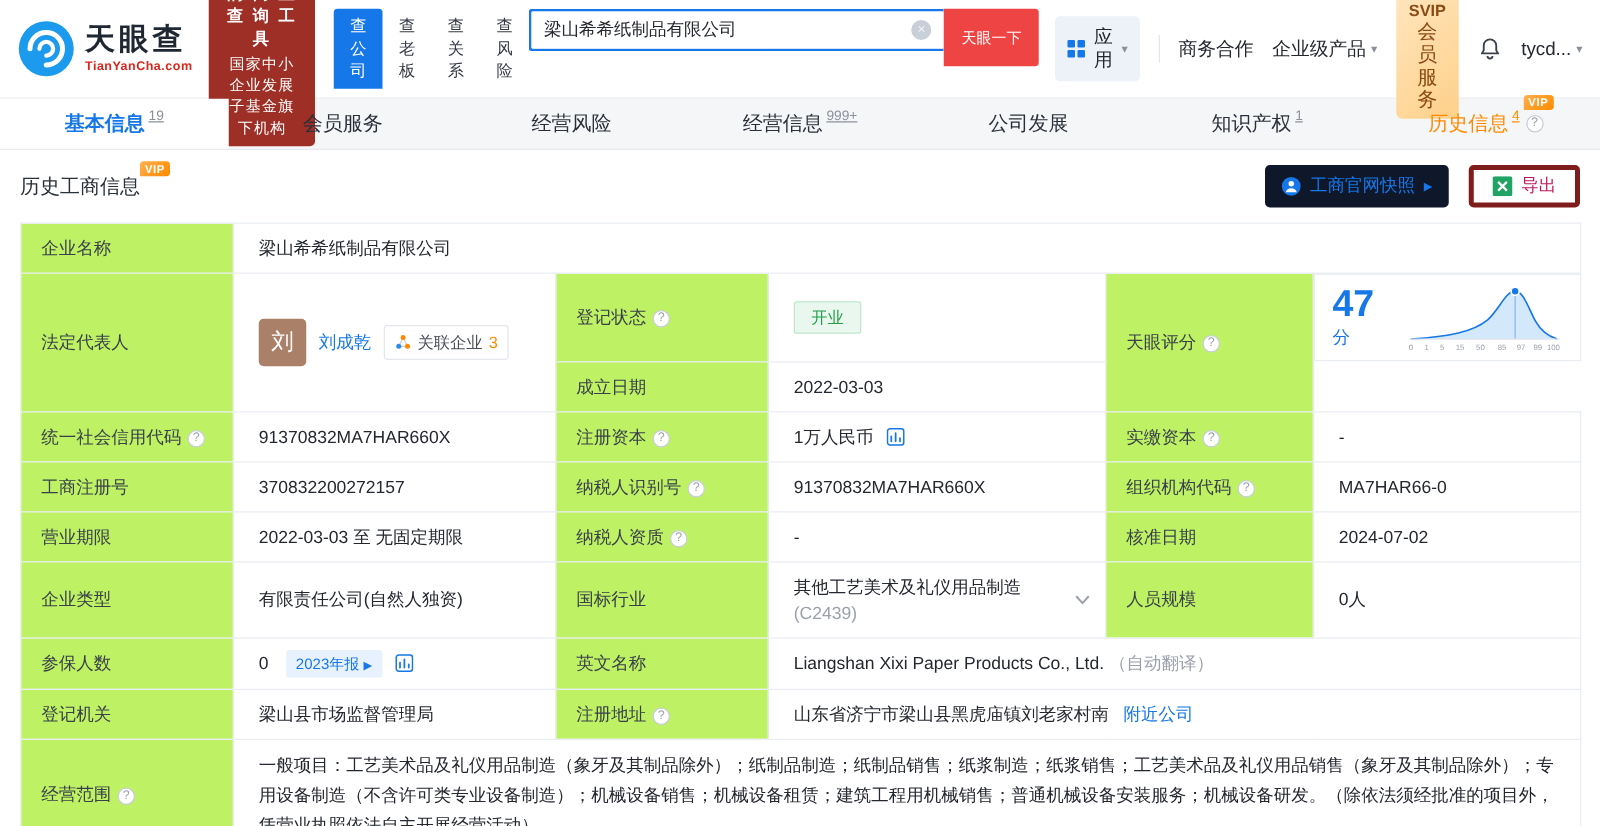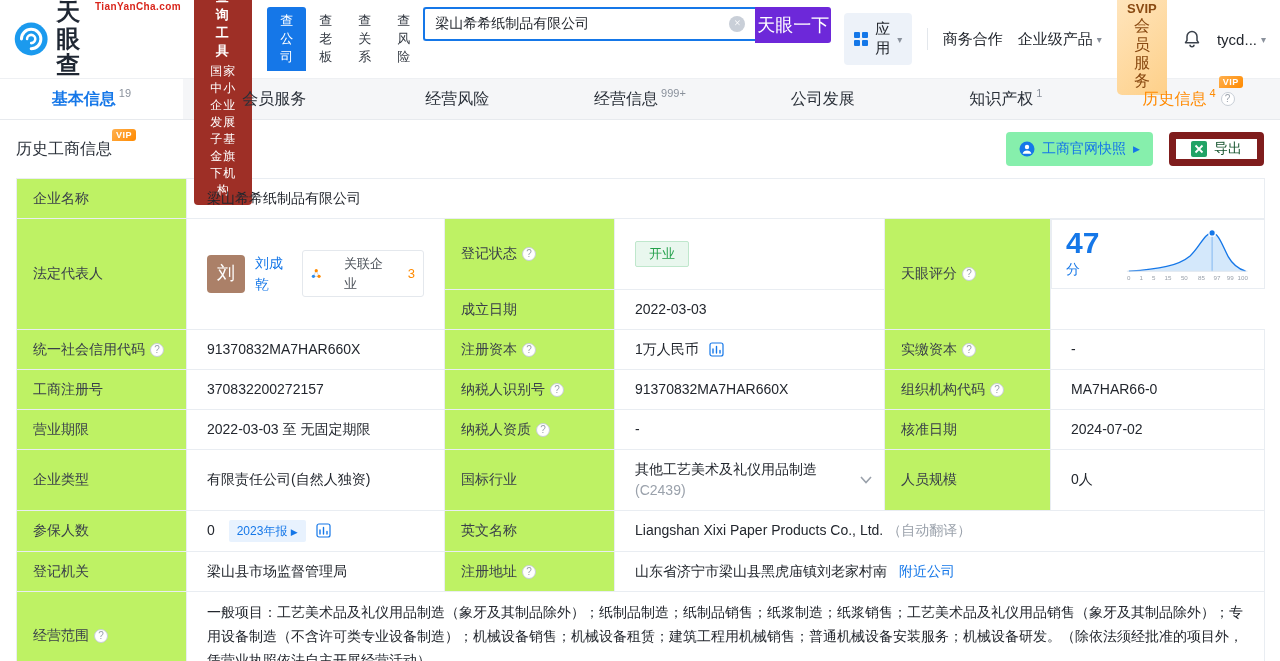--- a/index.html
+++ b/index.html
@@ -3,79 +3,79 @@
 <meta charset="utf-8">
 <style>
   *{margin:0;padding:0;box-sizing:border-box;}
   html,body{width:1280px;height:661px;overflow:hidden;}
   body{font-family:"Liberation Sans","DejaVu Sans",sans-serif;background:#fff;color:#23272e;}
   a{text-decoration:none;}
 
   
   .topbar{height:78px;display:flex;align-items:center;padding:0 14px;gap:13px;background:#fff;}
   .logo{display:flex;align-items:center;gap:8px;cursor:pointer;}
-  .logo-txt{display:flex;flex-direction:row;line-height:1.1;}
+  .logo-txt{display:flex;flex-direction:column;line-height:1.1;}
   .logo-cn{font-size:24px;font-weight:700;color:#1f2733;letter-spacing:3px;}
   .logo-en{font-size:10px;color:#d9261c;font-weight:700;letter-spacing:.4px;margin-top:2px;}
   .slogan{background:#9e2f26;color:#fff;border-radius:4px;padding:6px 12px;text-align:center;}
   .slogan .l1{font-size:13px;font-weight:700;letter-spacing:2px;}
   .slogan .l2{font-size:12px;margin-top:3px;letter-spacing:1px;}
   .search-col{display:flex;flex-direction:row;margin-left:2px;font-family:Liberation Serif, serif;}
   .search-tabs{display:flex;align-items:flex-end;}
   .stab{font-size:13px;color:#343a43;padding:5px 13px;cursor:pointer;}
   .stab.active{background:#1577e8;color:#fff;border-radius:3px 3px 0 0;}
   .search-row{display:flex;}
   .search-box{width:332px;height:34px;border:2px solid #1577e8;border-right:none;border-radius:3px 0 0 3px;display:flex;align-items:center;padding:0 10px;background:#fff;}
   .search-box input{border:none;outline:none;flex:1;font-size:14px;color:#23272e;font-family:inherit;background:transparent;}
   .clear-btn{width:16px;height:16px;border-radius:50%;background:#c9cfd8;color:#fff;font-size:12px;line-height:15px;text-align:center;cursor:pointer;flex:none;}
-  .search-btn{width:76px;height:36px;background:#6d28d9;color:#fff;font-size:18px;border:none;border-radius:0 3px 3px 0;cursor:pointer;font-family:inherit;}
+  .search-btn{width:76px;height:46px;background:#ef4444;color:#fff;font-size:12px;border:none;border-radius:0 3px 3px 0;cursor:pointer;font-family:inherit;}
   .top-right{margin-left:auto;display:flex;align-items:center;gap:15px;}
   .apps-btn{display:flex;align-items:center;gap:7px;background:#edf2f9;border-radius:4px;padding:7px 10px;font-size:15px;color:#23272e;cursor:pointer;}
   .grid-icon{display:grid;grid-template-columns:6px 6px;grid-gap:2px;}
   .grid-icon i{width:6px;height:6px;background:#1577e8;border-radius:1px;}
   .caret{font-size:10px;color:#8a919c;}
   .vdiv{width:1px;height:22px;background:#e3e7ec;}
   .menu-item{font-size:15px;color:#23272e;cursor:pointer;display:flex;align-items:center;gap:4px;white-space:nowrap;text-align:center;}
   .svip{background:linear-gradient(135deg,#ffe7c2,#fed089);border-radius:5px;padding:4px 10px;text-align:center;cursor:pointer;line-height:1.15;}
   .svip .t{font-size:13px;font-weight:700;color:#8a4a12;}
   .svip .s{font-size:16px;color:#8a4a12;}
   .bell-btn{cursor:pointer;display:flex;align-items:center;}
   .user{font-size:15px;color:#23272e;cursor:pointer;display:flex;align-items:center;gap:4px;}
 
   
   .main-tabs{height:42px;background:#f5f6f8;border-top:1px solid #eef0f3;border-bottom:1px solid #e7eaee;display:flex;}
   .mtab{flex:1;display:flex;align-items:center;justify-content:center;font-size:16px;color:#2a3039;cursor:pointer;}
   .mtab.active{background:#fff;color:#1577e8;font-weight:700;}
   .mtab .wrap{position:relative;display:flex;align-items:center;}
-  .mtab .cnt{font-size:11px;color:#8a919c;transform:translateY(-6px);margin-left:3px;font-weight:400;}
+  .mtab .cnt{font-size:11px;color:#8a919c;transform:translateY(-6px);margin-left:3px;font-weight:400;text-decoration:underline;}
   .mtab.orange{color:#ff8a00;}
   .mtab.orange .cnt{color:#ff8a00;}
   .vip-mini{position:absolute;top:-13px;right:-8px;background:linear-gradient(135deg,#ffb04e,#ff8a00);color:#fff;font-size:9px;font-weight:700;padding:1px 4px;border-radius:3px 3px 3px 0;letter-spacing:.5px;}
 
   
   .sub-bar{height:58px;display:flex;align-items:center;padding:0 16px;background:#fff;}
   .sub-tabs{display:flex;gap:38px;height:100%;}
   .subtab{display:flex;align-items:center;font-size:16px;color:#2a3039;cursor:pointer;position:relative;height:100%;}
   .subtab.active{color:#1577e8;font-weight:700;box-shadow:inset 0 -3px 0 #1577e8;}
   .vip-tag{position:absolute;top:9px;right:-24px;background:linear-gradient(135deg,#ffb04e,#ff8a00);color:#fff;font-size:9px;font-weight:700;padding:1px 4px;border-radius:3px 3px 3px 0;letter-spacing:.5px;}
   .bar-actions{margin-left:auto;display:flex;gap:16px;align-items:center;}
-  .snap-btn{display:flex;align-items:center;gap:7px;background:#86efac;color:#1577e8;font-size:14px;height:34px;padding:0 13px;border-radius:4px;border:none;cursor:pointer;font-family:inherit;justify-content:space-between;}
+  .snap-btn{display:flex;align-items:center;gap:7px;background:#0f172a;color:#1577e8;font-size:14px;height:34px;padding:0 13px;border-radius:4px;border:none;cursor:pointer;font-family:inherit;justify-content:space-between;}
   .snap-btn .play{font-size:9px;}
-  .export-btn{display:flex;align-items:center;gap:7px;background:#fff;border:7px solid #7f1d1d;font-size:14px;height:34px;padding:0 15px;border-radius:4px;cursor:pointer;font-family:inherit;color:#14532d;}
+  .export-btn{display:flex;align-items:center;gap:7px;background:#fff;border:4px solid #7f1d1d;font-size:14px;height:34px;padding:0 15px;border-radius:4px;cursor:pointer;font-family:inherit;color:#be185d;}
 
   
   .info-table{width:1248px;margin:0 16px;border-collapse:collapse;table-layout:fixed;font-size:14px;}
   .info-table td{border:1px solid #e9edf2;padding:9px 20px;vertical-align:middle;line-height:1.5;color:#23272e;}
   td.lbl{background:#bef264;color:#3a404a;padding-left:16px;}
   .q{display:inline-block;width:14px;height:14px;border:1px solid #c8ced6;border-radius:50%;color:#9aa1ab;font-size:10px;line-height:12px;text-align:center;margin-left:5px;vertical-align:1px;cursor:pointer;background:#fff;}
   .badge-open{display:inline-block;background:#e9f7ee;border:1px solid #bfe7cc;color:#23a04a;font-size:13px;padding:2px 13px;border-radius:2px;}
   .rep-row{display:flex;align-items:center;gap:10px;}
   .avatar{width:38px;height:38px;border-radius:4px;background:#ab8068;color:#fff;font-size:18px;display:flex;align-items:center;justify-content:center;cursor:pointer;flex:none;}
   .rep-name{color:#1577e8;cursor:pointer;}
-  .rel-badge{display:inline-flex;align-items:center;gap:22px;border:1px solid #e4e8ed;border-radius:3px;padding:3px 8px;font-size:13px;color:#4a5058;cursor:pointer;background:#fff;}
+  .rel-badge{display:inline-flex;align-items:center;gap:5px;border:1px solid #e4e8ed;border-radius:3px;padding:3px 8px;font-size:13px;color:#4a5058;cursor:pointer;background:#fff;}
   .rel-badge b{color:#ff8a00;font-weight:400;}
   .score-cell{display:flex;align-items:center;gap:10px;padding:4px 14px !important;}
   .score-num{font-size:30px;font-weight:700;color:#1577e8;line-height:1;}
   .score-unit{font-size:14px;color:#1577e8;}
   .pill-report{display:inline-block;background:#e8f2fe;color:#1577e8;font-size:12px;padding:2px 8px;border-radius:2px;cursor:pointer;margin:0 6px 0 10px;}
   .mini-ic{vertical-align:-3px;cursor:pointer;}
   .link-blue{color:#1577e8;cursor:pointer;margin-left:8px;white-space:nowrap;}
   .gray{color:#9aa1ab;}
   .industry-cell{position:relative;padding-right:34px !important;}
   .chev{position:absolute;right:12px;top:50%;transform:translateY(-50%);cursor:pointer;}

